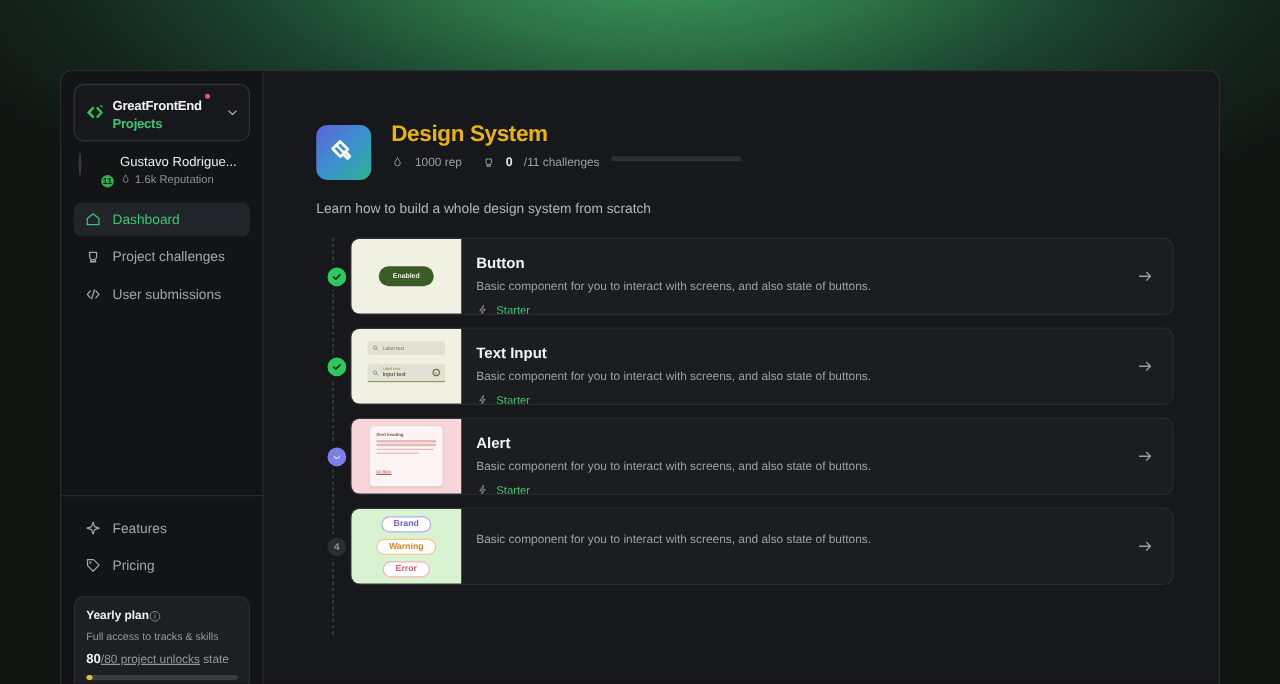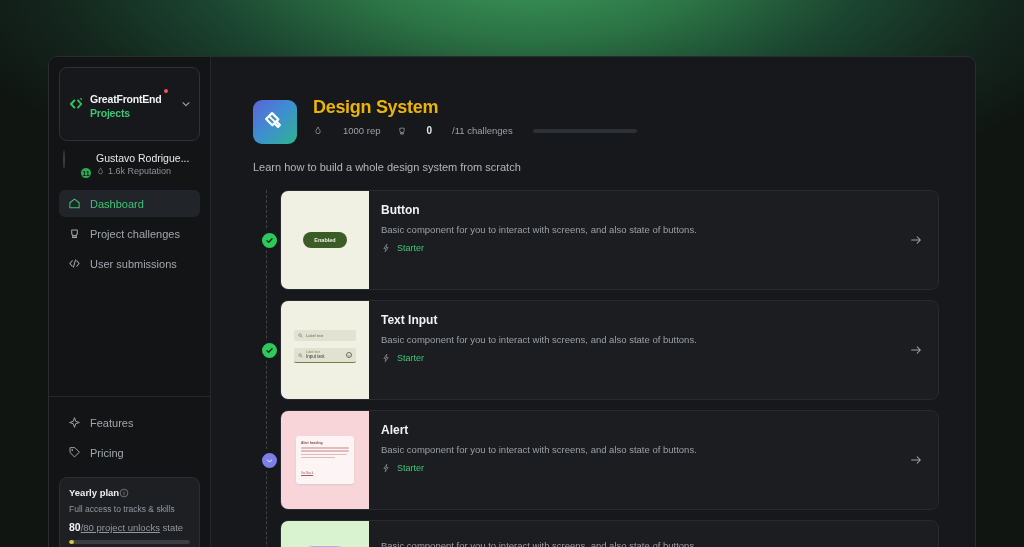--- a/index.html
+++ b/index.html
@@ -40,21 +40,21 @@
     display: flex;
     flex-direction: column;
     position: relative;
   }
 
   .brand-box {
     display: flex; align-items: center;
     gap: 6px;
     border: 1px solid #2e3135;
     border-radius: 8px;
-    padding: 21px 8px;
+    padding: 7px 8px;
     background: #17181b;
     cursor: pointer;
   }
   .brand-logo { width: 16px; height: 16px; flex: 0 0 16px; }
   .brand-text { flex: 1; min-width: 0; line-height: 1.15; }
   .brand-line1 {
     font-size: 10.5px; font-weight: 700; color: #f2f4f5;
     letter-spacing: -0.2px; white-space: nowrap;
     display: inline-block;
   }
@@ -156,21 +156,21 @@
 
   .track-head { display: flex; gap: 16px; align-items: flex-start; }
   .track-icon {
     width: 44px; height: 44px; border-radius: 9px;
     background: linear-gradient(135deg, #5b63d9 0%, #3e8fd0 48%, #2db38e 100%);
     display: flex; align-items: center; justify-content: center;
     flex: 0 0 44px; margin-top: 3px;
   }
   .track-title { font-size: 18px; font-weight: 700; color: #eab308; letter-spacing: -0.3px; }
   .track-meta { display: flex; align-items: center; gap: 16px; margin-top: 7px; }
-  .meta-item { display: flex; align-items: center; gap: 20px; font-size: 9.5px; color: #9ba0a7; }
+  .meta-item { display: flex; align-items: flex-start; gap: 9px; font-size: 9.5px; color: #9ba0a7; }
   .meta-item b { color: #e6e8ea; font-weight: 700; font-size: 10px; }
   .meta-bar { width: 104px; height: 4px; border-radius: 3px; background: #2d3035; }
   .track-desc { font-size: 11px; color: #b1b6bc; margin-top: 17px; }
 
   
   #list { margin-top: 17px; position: relative; }
   .timeline-line {
     position: absolute; left: 13px; top: 0; bottom: -40px;
     width: 0; border-left: 1px dashed #3e4249;
   }
@@ -196,21 +196,21 @@
   .dot .check { display: block; }
 
   .card {
     flex: 1; min-width: 0;
     background: #1b1d20;
     border: 1px solid #272a2e;
     border-radius: 8px;
     display: flex; align-items: stretch;
     overflow: hidden;
     cursor: pointer;
-    height: 100px;
+    height: 62px;
   }
   .thumb {
     width: 88px; flex: 0 0 88px;
     display: flex; align-items: center; justify-content: center;
     overflow: hidden;
     position: relative;
   }
   .thumb.cream { background: #f0f0e3; }
   .thumb.pink  { background: #f7d5d8; }
   .thumb.green { background: #d9f2cf; }

